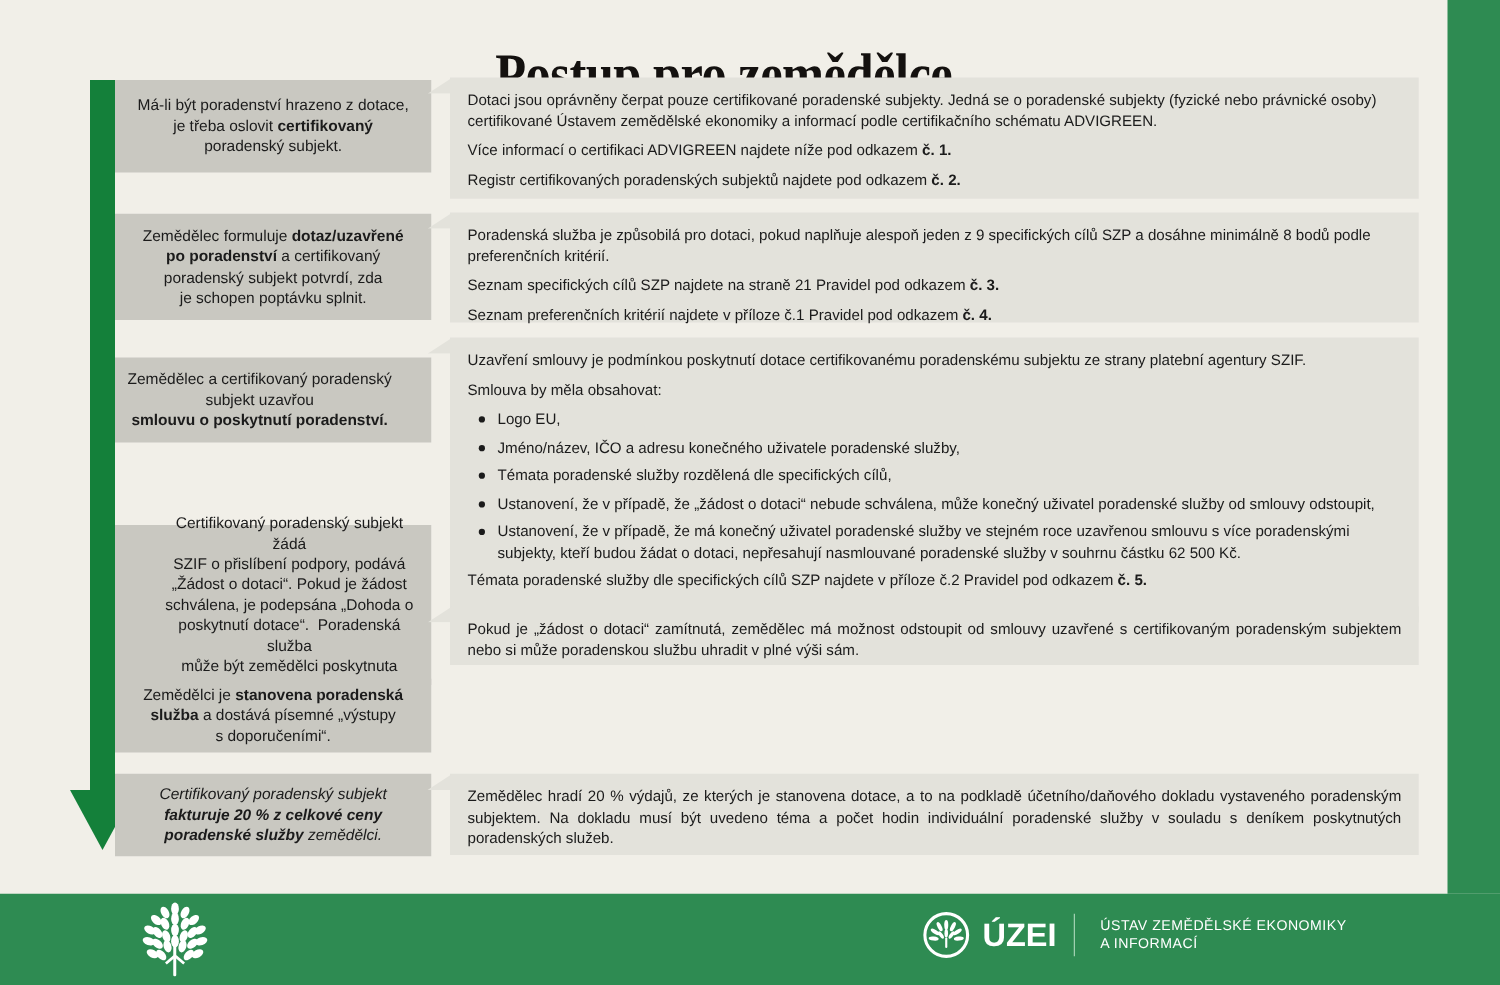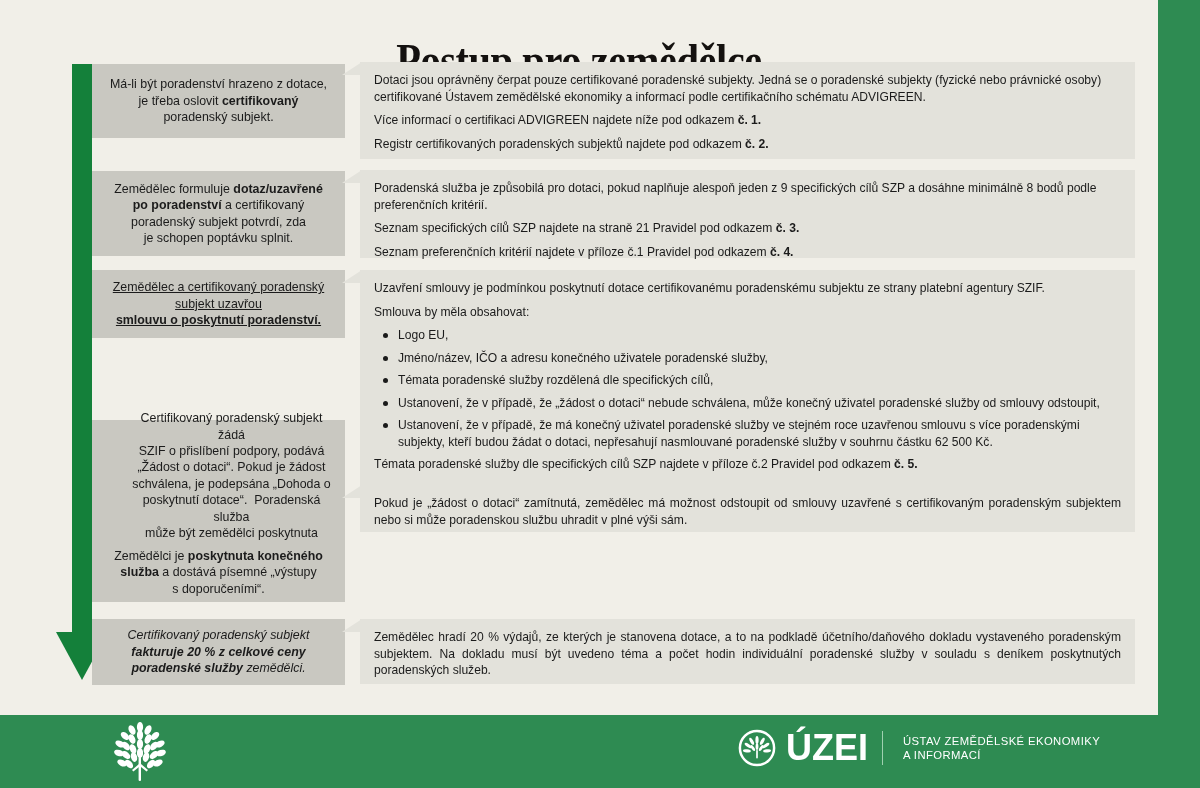--- a/index.html
+++ b/index.html
@@ -97,21 +97,21 @@
     position:absolute; left:0; bottom:0; width:1200px; height:73px;
     background:#2e8b52;
   }
   .tree-logo{ position:absolute; left:108px; top:5px; width:64px; height:64px; }
   .uzei{
     position:absolute; left:738px; top:14px;
     display:flex; align-items:center; gap:10px;
   }
   .uzei-mark{ width:38px; height:38px; }
   .uzei-word{
-    font-size:36px; font-weight:700; color:#ffffff;
+    font-size:26px; font-weight:700; color:#ffffff;
     letter-spacing:0px; line-height:30px;
     font-family:"Liberation Sans", sans-serif;
   }
   .uzei-div{ width:1px; height:34px; background:#9fd0b0; margin:0 10px 0 4px; }
   .uzei-sub{
     font-size:11.3px; color:#ffffff; line-height:14px;
     letter-spacing:0.4px;
     font-family:"Liberation Sans", sans-serif;
   }
 </style>
@@ -128,30 +128,30 @@
   <div class="arrow-head"></div>
 
   <div class="lbox" style="top:64px;height:74px;display:flex;align-items:center;justify-content:center;">
     <div>Má-li být poradenství hrazeno z dotace,<br>je třeba oslovit <b>certifikovaný</b><br>poradenský subjekt.</div>
   </div>
 
   <div class="lbox" style="top:171px;height:85px;display:flex;align-items:center;justify-content:center;">
     <div>Zemědělec formuluje <b>dotaz/uzavřené</b><br><b>po poradenství</b> a certifikovaný<br>poradenský subjekt potvrdí, zda<br>je schopen poptávku splnit.</div>
   </div>
 
-  <div class="lbox" style="top:270px;height:68px;display:flex;align-items:center;justify-content:center;text-decoration:underline;">
+  <div class="lbox" style="top:286px;height:68px;display:flex;align-items:center;">
     <div>Zemědělec a certifikovaný poradenský<br>subjekt uzavřou<br><b>smlouvu o poskytnutí poradenství.</b></div>
   </div>
 
   <div class="lbox" style="top:420px;height:128px;display:flex;align-items:center;justify-content:center;padding-left:36px;">
     <div>Certifikovaný poradenský subjekt žádá<br>SZIF o přislíbení podpory, podává<br>„Žádost o dotaci“. Pokud je žádost<br>schválena, je podepsána „Dohoda o<br>poskytnutí dotace“.&nbsp; Poradenská služba<br>může být zemědělci poskytnuta<br>již od data podání</div>
   </div>
 
   <div class="lbox" style="top:543px;height:59px;display:flex;align-items:center;justify-content:center;">
-    <div>Zemědělci je <b>poskytnuta konečného</b><br><b>služba</b> a dostává písemné „výstupy<br>s doporučeními“.</div>
+    <div>Zemědělci je <b>stanovena poradenská</b><br><b>služba</b> a dostává písemné „výstupy<br>s doporučeními“.</div>
   </div>
 
   <div class="lbox" style="top:619px;height:66px;display:flex;align-items:center;justify-content:center;font-style:italic;">
     <div>Certifikovaný poradenský subjekt<br><b>fakturuje 20 % z celkové ceny</b><br><b>poradenské služby</b> zemědělci.</div>
   </div>
 
   <div class="rpanel" style="top:62px;height:97px;">
     <div class="notch"></div>
     <p>Dotaci jsou oprávněny čerpat pouze certifikované poradenské subjekty. Jedná se o poradenské subjekty (fyzické nebo právnické osoby) certifikované Ústavem zemědělské ekonomiky a informací podle certifikačního schématu ADVIGREEN.</p>
     <p>Více informací o certifikaci ADVIGREEN najdete níže pod odkazem <b>č. 1.</b></p>

